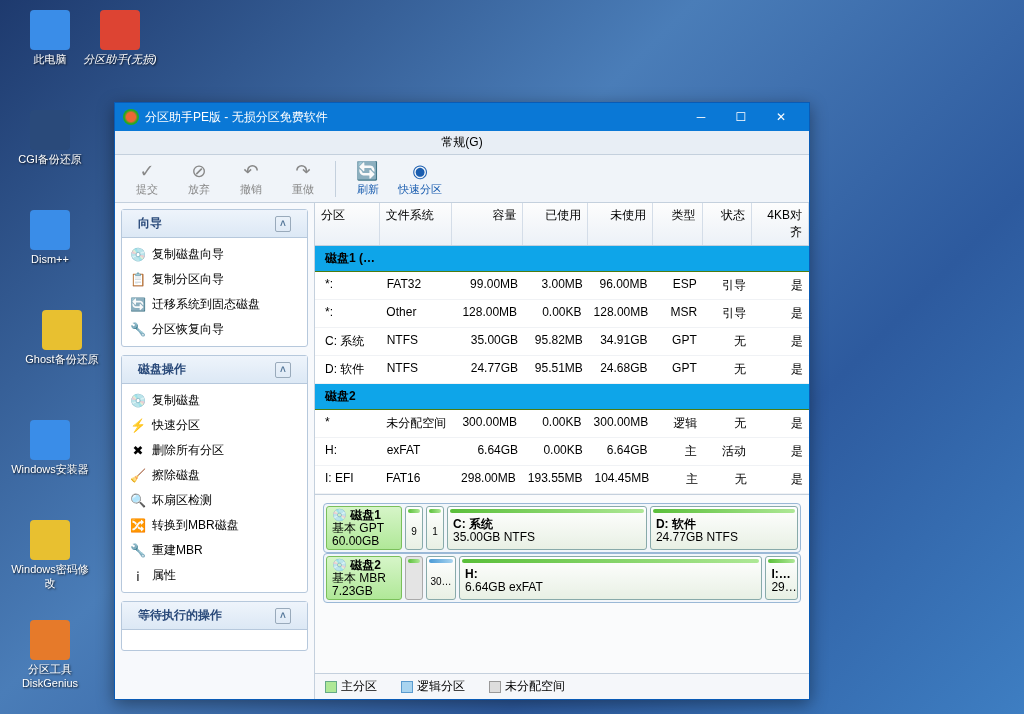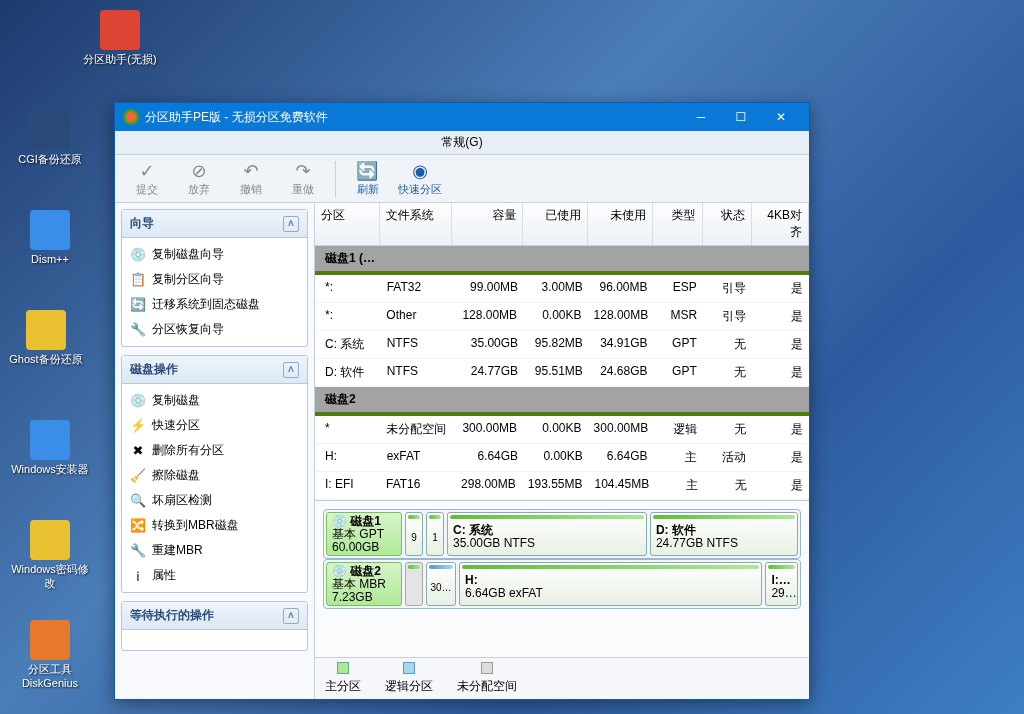--- a/index.html
+++ b/index.html
@@ -26,81 +26,85 @@
 .tb-btn.active { color: #1a5daf; }
 .tb-btn .tico { font-size: 18px; height: 22px; display: flex; align-items: center; }
 .tb-btn .tlbl { font-size: 11px; }
 .tb-sep { width: 1px; height: 36px; background: #c4d0dd; margin: 0 6px; }
 
 .body-area { flex: 1; display: flex; overflow: hidden; }
 
 
 .sidebar { width: 200px; background: #f7f9fc; border-right: 1px solid #c4d0dd; padding: 6px; overflow-y: auto; }
 .panel { border: 1px solid #b6c8dc; border-radius: 3px; margin-bottom: 8px; background: #fff; }
-.panel-head { background: linear-gradient(#eef4fb, #dce8f5); padding: 5px 8px; font-weight: bold; color: #2a4a7a; display: flex; align-items: center; justify-content: space-between; border-bottom: 1px solid #b6c8dc; }
+.panel-head { background: linear-gradient(#eef4fb, #dce8f5); padding: 5px 16px; font-weight: bold; color: #2a4a7a; display: flex; align-items: center; justify-content: space-between; border-bottom: 1px solid #b6c8dc; }
 .panel-head .chev { width: 16px; height: 16px; border: 1px solid #9ab; border-radius: 2px; display: flex; align-items: center; justify-content: center; font-size: 10px; color: #579; }
 .panel-body { padding: 4px 2px; }
 .side-item { display: flex; align-items: center; padding: 4px 6px; cursor: pointer; gap: 6px; }
 .side-item .sico { width: 16px; height: 16px; display: flex; align-items: center; justify-content: center; font-size: 13px; }
 
 
 .main { flex: 1; display: flex; flex-direction: column; overflow: hidden; }
 .part-table { flex: 0 0 auto; }
 .tbl-head { display: flex; background: linear-gradient(#fdfdfd, #ecf1f7); border-bottom: 1px solid #c4d0dd; }
 .tbl-head .th { padding: 4px 6px; border-right: 1px solid #d4dde8; text-align: right; }
 .tbl-head .th:first-child { text-align: left; }
 
 .tbl-body { font-size: 12px; }
-.disk-hdr { background: #a3a3a3; padding: 4px 10px; font-weight: bold; border-bottom: 4px solid #4d7c0f; }
+.disk-hdr { background: #0ea5e9; padding: 4px 10px; font-weight: bold; border-bottom: 1px solid #4d7c0f; }
 .row { display: flex; padding: 3px 0; border-bottom: 1px solid #f0f2f5; }
 .row .td { padding: 2px 6px; text-align: right; }
 .row .td:first-child { text-align: left; padding-left: 10px; }
 
 
 .map-area { padding: 8px; border-top: 1px solid #c4d0dd; background: #fafbfc; flex: 1; overflow: auto; }
 .disk-map { border: 1px solid #9ab8d6; border-radius: 4px; padding: 2px; display: flex; gap: 3px; background: #f2f6fa; height: 50px; }
 .dm-label { width: 76px; background: linear-gradient(#d6f5c8, #b0e898); border: 1px solid #7abf5a; border-radius: 3px; padding: 3px 5px; font-size: 11px; line-height: 13px; display: flex; flex-direction: column; justify-content: center; }
 .dm-seg { border: 1px solid #8aa; border-radius: 3px; padding: 3px 5px; font-size: 11px; line-height: 13px; background: linear-gradient(#fff, #e8f0e4); display: flex; flex-direction: column; justify-content: center; overflow: hidden; position: relative; }
 .dm-seg.small { width: 18px; padding: 0; align-items: center; }
 .dm-seg .bar { position: absolute; top: 2px; left: 2px; right: 2px; height: 4px; background: linear-gradient(90deg, #5abf3a 0%, #aee896 100%); border-radius: 2px; }
 .dm-seg.blue .bar { background: linear-gradient(90deg, #4a9bd6 0%, #a8d4f0 100%); }
 
 .legend { border-top: 1px solid #c4d0dd; padding: 4px 10px; background: #f5f7fa; display: flex; gap: 24px; align-items: center; }
-.legend .lg { display: flex; align-items: center; gap: 4px; flex-direction: column; }
+.legend .lg { display: flex; align-items: center; gap: 4px; }
 .legend .sw { width: 12px; height: 12px; border: 1px solid #6a8; }
 .legend .sw.g { background: #aee896; }
 .legend .sw.b { background: #a8d4f0; border-color: #5a9bcf; }
 .legend .sw.gr { background: #ddd; border-color: #999; }
 
 .col-name { width: 80px; }
 .col-fs { width: 90px; text-align: left !important; }
 .col-cap { width: 88px; }
 .col-used { width: 80px; }
 .col-free { width: 80px; }
 .col-type { width: 60px; }
 .col-status { width: 60px; }
 .col-align { width: 70px; }
 </style>
 </head>
 <body>
 
 <div class="desktop" id="desktop">
-    <div class="desktop-icon" style="left: 80px; top: 10px;">
+    <div class="desktop-icon" style="left: 10px; top: 10px;">
+      <div class="ico" style="background:#3a8de8"></div>
+      <div class="lbl">此电脑</div>
+    </div>
+    <div class="desktop-icon" style="left: 80px; top: 10px; font-style: italic;">
       <div class="ico" style="background:#d43"></div>
       <div class="lbl">分区助手(无损)</div>
     </div>
     <div class="desktop-icon" style="left: 10px; top: 110px;">
       <div class="ico" style="background:#2a4a7a"></div>
       <div class="lbl">CGI备份还原</div>
     </div>
     <div class="desktop-icon" style="left: 10px; top: 210px;">
       <div class="ico" style="background:#3a8de8"></div>
       <div class="lbl">Dism++</div>
     </div>
-    <div class="desktop-icon" style="left: 6px; top: 310px;">
+    <div class="desktop-icon" style="left: 22px; top: 310px;">
       <div class="ico" style="background:#e8c030"></div>
       <div class="lbl">Ghost备份还原</div>
     </div>
     <div class="desktop-icon" style="left: 10px; top: 420px;">
       <div class="ico" style="background:#3a8de8"></div>
       <div class="lbl">Windows安装器</div>
     </div>
     <div class="desktop-icon" style="left: 10px; top: 520px;">
       <div class="ico" style="background:#e8c030"></div>
       <div class="lbl">Windows密码修改</div>

